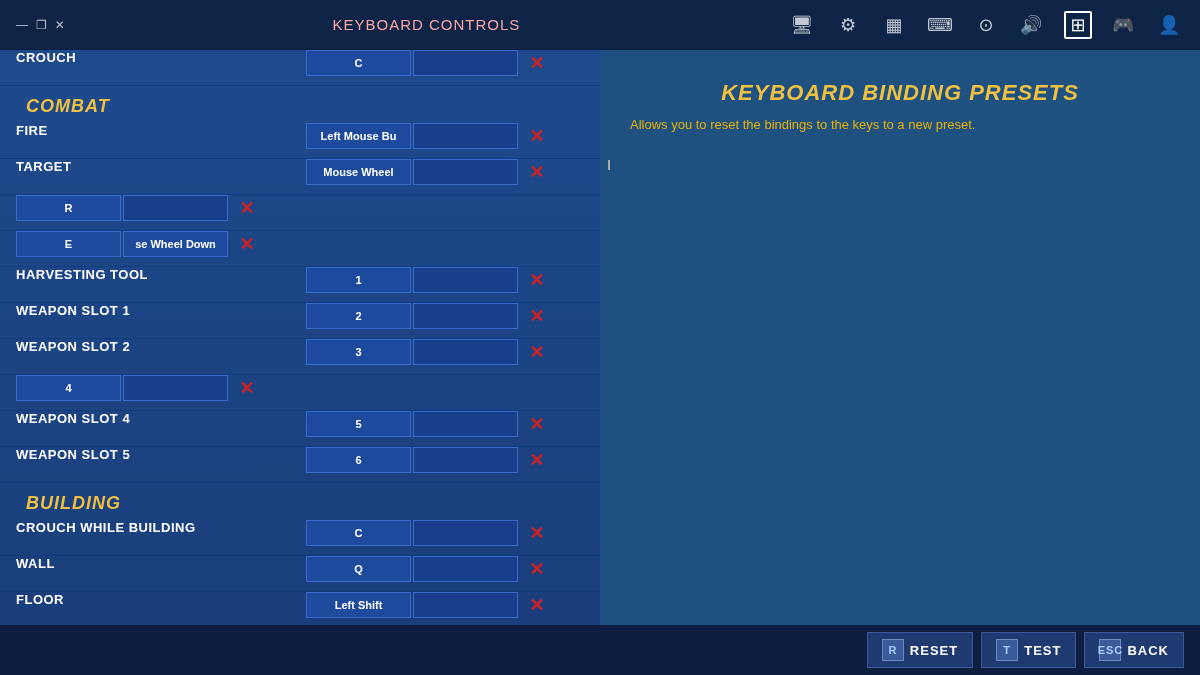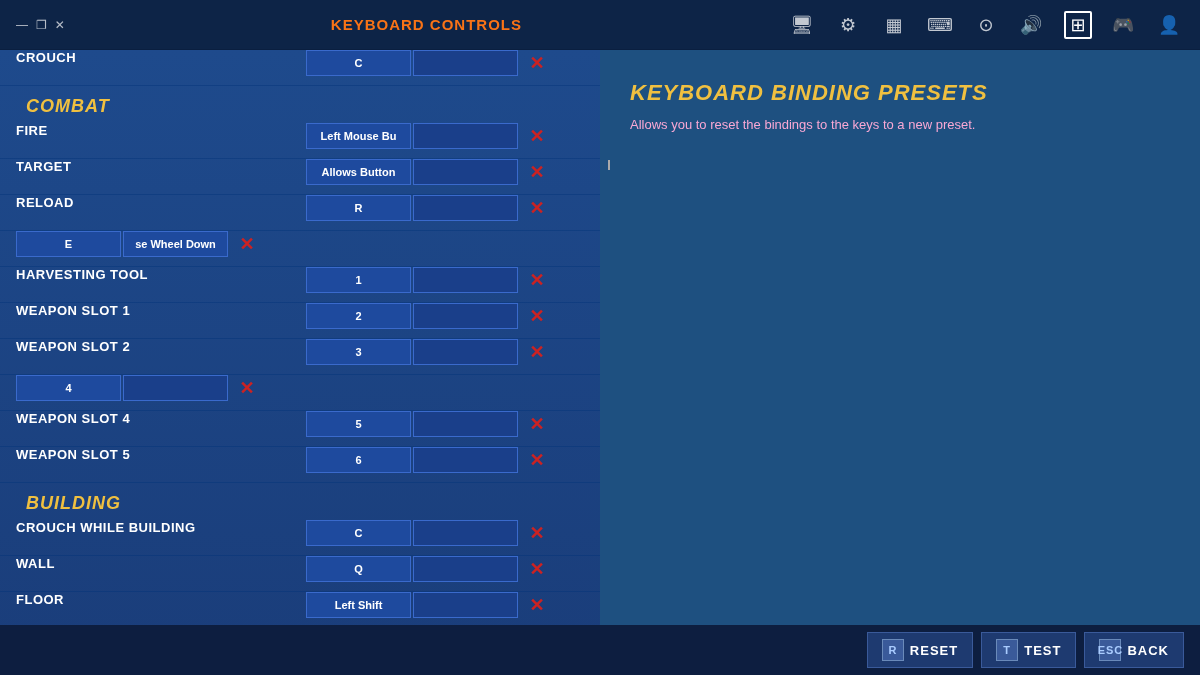--- a/index.html
+++ b/index.html
@@ -19,22 +19,22 @@
       height: 50px;
       background: #0d2447;
       display: flex;
       align-items: center;
       justify-content: space-between;
       padding: 0 16px;
       border-bottom: 1px solid #0a1f40;
     }
     .top-nav-title {
       font-size: 15px;
-      font-weight: 700;
-      color: #f97316;
+      font-weight: 400;
+      color: #fca5a5;
       letter-spacing: 1px;
       text-transform: uppercase;
     }
     .top-nav-icons {
       display: flex;
       gap: 18px;
       align-items: center;
     }
     .nav-icon {
       width: 28px;
@@ -165,24 +165,25 @@
       padding: 30px 30px;
     }
     .preset-title {
       font-size: 22px;
       font-weight: 900;
       font-style: italic;
       color: #f0c040;
       text-transform: uppercase;
       letter-spacing: 1px;
       margin-bottom: 10px;
+      text-align: center;
     }
     .preset-desc {
       font-size: 13px;
-      color: #f9a8d4;
+      color: #eab308;
       font-weight: 400;
       line-height: 1.4;
     }
 
     
     .bottom-bar {
       position: absolute;
       bottom: 0; left: 0; right: 0;
       height: 50px;
       background: #0d1e40;
@@ -276,30 +277,29 @@
         <div class="key-box empty"></div>
         <div class="clear-btn">
             <span class="x-icon">✕</span>
           </div>
       </div>
     </div>
 
     <div class="binding-row">
       <span class="binding-label">TARGET</span>
       <div class="binding-keys">
-        <div class="key-box">Allows Button</div>
-        <div class="key-box empty"></div>
-        <div class="clear-btn">
-            <span class="x-icon">✕</span>
-          </div>
-      </div>
-    </div>
-
-    <div class="binding-row">
-      <span class="binding-label">RELOAD</span>
+        <div class="key-box">Mouse Wheel</div>
+        <div class="key-box empty"></div>
+        <div class="clear-btn">
+            <span class="x-icon">✕</span>
+          </div>
+      </div>
+    </div>
+
+    <div class="binding-row">
       <div class="binding-keys">
         <div class="key-box">R</div>
         <div class="key-box empty"></div>
         <div class="clear-btn">
             <span class="x-icon">✕</span>
           </div>
       </div>
     </div>
 
     <div class="binding-row">

